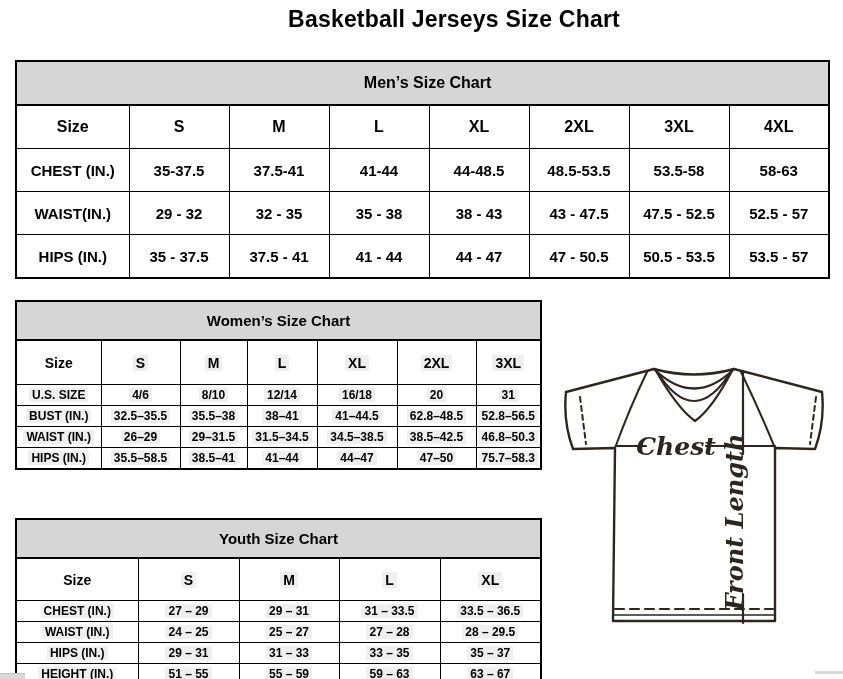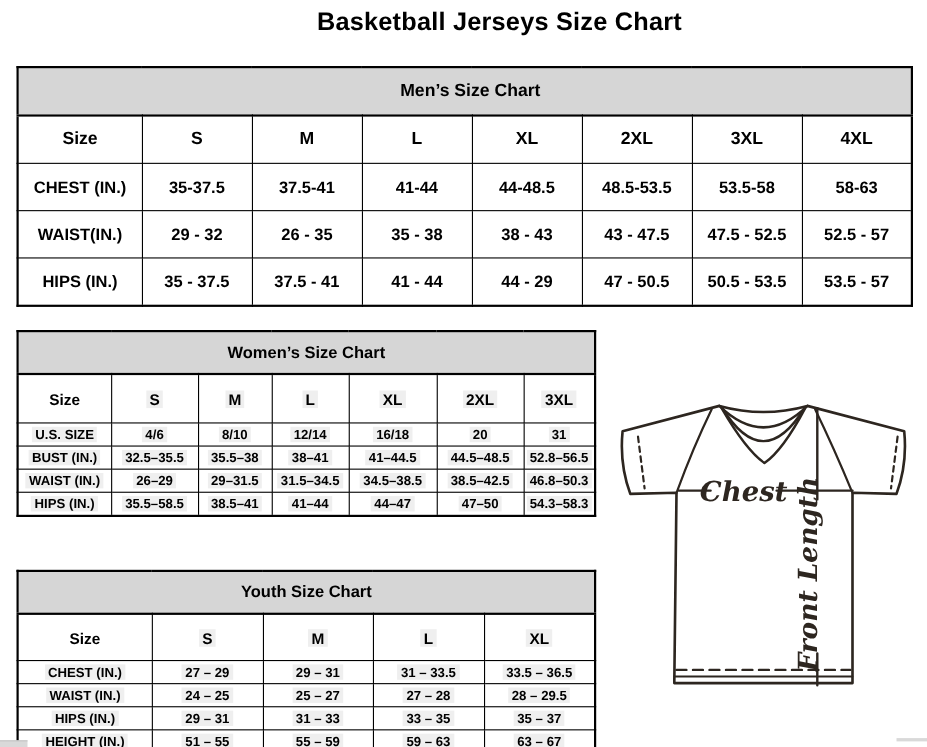--- a/index.html
+++ b/index.html
@@ -80,33 +80,33 @@
     <td>37.5-41</td>
     <td>41-44</td>
     <td>44-48.5</td>
     <td>48.5-53.5</td>
     <td>53.5-58</td>
     <td>58-63</td>
   </tr>
   <tr class="data">
     <td>WAIST(IN.)</td>
     <td>29 - 32</td>
-    <td>26 - 35</td>
+    <td>32 - 35</td>
     <td>35 - 38</td>
     <td>38 - 43</td>
     <td>43 - 47.5</td>
     <td>47.5 - 52.5</td>
     <td>52.5 - 57</td>
   </tr>
   <tr class="data">
     <td>HIPS (IN.)</td>
     <td>35 - 37.5</td>
     <td>37.5 - 41</td>
     <td>41 - 44</td>
-    <td>44 - 29</td>
+    <td>44 - 47</td>
     <td>47 - 50.5</td>
     <td>50.5 - 53.5</td>
     <td>53.5 - 57</td>
   </tr>
 </tbody>
   </table>
 
 <table class="sz" id="women">
   <colgroup>
     <col style="width:85px">
@@ -138,40 +138,40 @@
     <td><span class="hl">16/18</span></td>
     <td><span class="hl">20</span></td>
     <td><span class="hl">31</span></td>
   </tr>
   <tr class="data">
     <td><span class="hl">BUST (IN.)</span></td>
     <td><span class="hl">32.5–35.5</span></td>
     <td><span class="hl">35.5–38</span></td>
     <td><span class="hl">38–41</span></td>
     <td><span class="hl">41–44.5</span></td>
-    <td><span class="hl">44.5–48.5</span></td>
+    <td><span class="hl">62.8–48.5</span></td>
     <td><span class="hl">52.8–56.5</span></td>
   </tr>
   <tr class="data">
     <td><span class="hl">WAIST (IN.)</span></td>
     <td><span class="hl">26–29</span></td>
     <td><span class="hl">29–31.5</span></td>
     <td><span class="hl">31.5–34.5</span></td>
     <td><span class="hl">34.5–38.5</span></td>
     <td><span class="hl">38.5–42.5</span></td>
     <td><span class="hl">46.8–50.3</span></td>
   </tr>
   <tr class="data">
     <td><span class="hl">HIPS (IN.)</span></td>
     <td><span class="hl">35.5–58.5</span></td>
     <td><span class="hl">38.5–41</span></td>
     <td><span class="hl">41–44</span></td>
     <td><span class="hl">44–47</span></td>
     <td><span class="hl">47–50</span></td>
-    <td><span class="hl">54.3–58.3</span></td>
+    <td><span class="hl">75.7–58.3</span></td>
   </tr>
 </tbody>
   </table>
 
 <table class="sz" id="youth">
   <colgroup>
     <col style="width:122px">
       <col style="width:101px">
       <col style="width:100px">
     <col style="width:101px">

